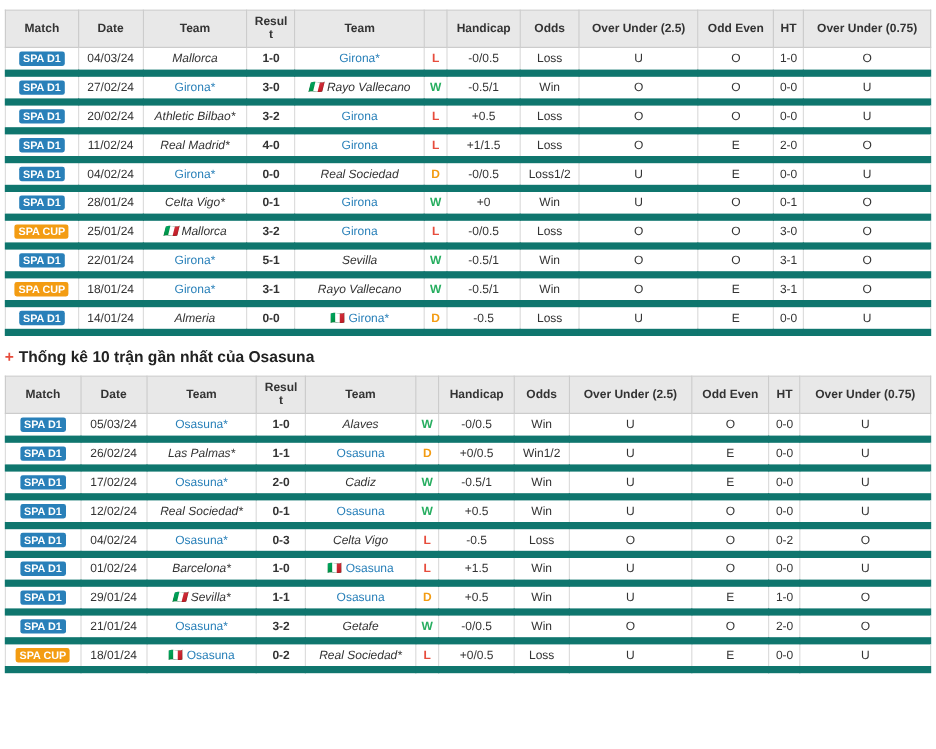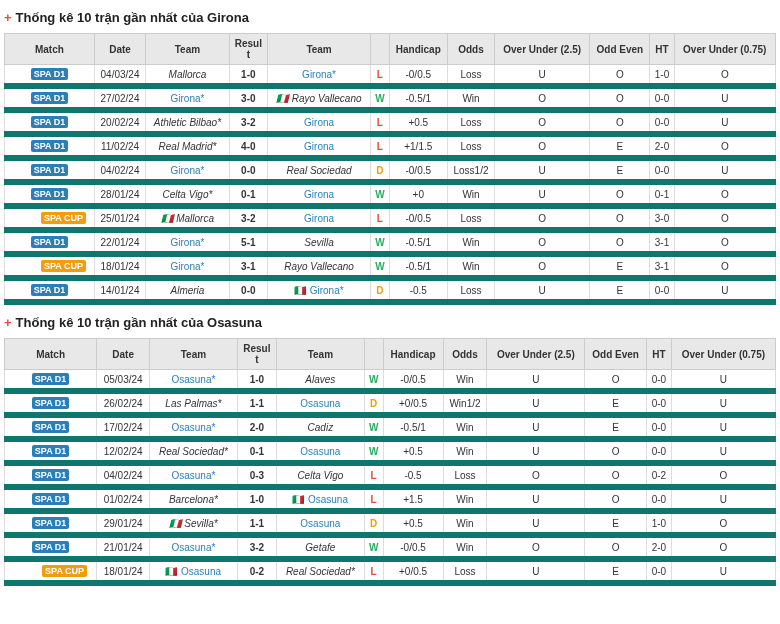--- a/index.html
+++ b/index.html
@@ -49,37 +49,34 @@
     }
     .badge {
       display: inline-block;
       padding: 1px 3px;
       border-radius: 2px;
       font-size: 9px;
       font-weight: bold;
       color: #fff;
     }
     .badge-spa-d1 { background: #2980b9; }
-    .badge-spa-cup { background: #f39c12; margin-left: 28px; }
+    .badge-spa-cup { background: #f39c12; }
     .badge-spa-sc { background: #27ae60; }
     .team-blue { color: #2980b9; }
     .team-black { color: #333; font-style: italic; }
     .result-w { color: #27ae60; font-weight: bold; }
     .result-l { color: #e74c3c; font-weight: bold; }
     .result-d { color: #f39c12; font-weight: bold; }
     .flag { font-size: 10px; }
   </style>
 </head>
 <body>
 
 <div id="app">
     <div class="section">
-      <div class="section-title">
-        <span class="plus">+</span>Thống kê 10 trận gần nhất của Girona
-      </div>
       <table>
         <thead>
           <tr>
             <th>Match</th>
             <th>Date</th>
             <th>Team</th>
             <th>Resul<br>t</th>
             <th>Team</th>
             <th></th>
             <th>Handicap</th>

